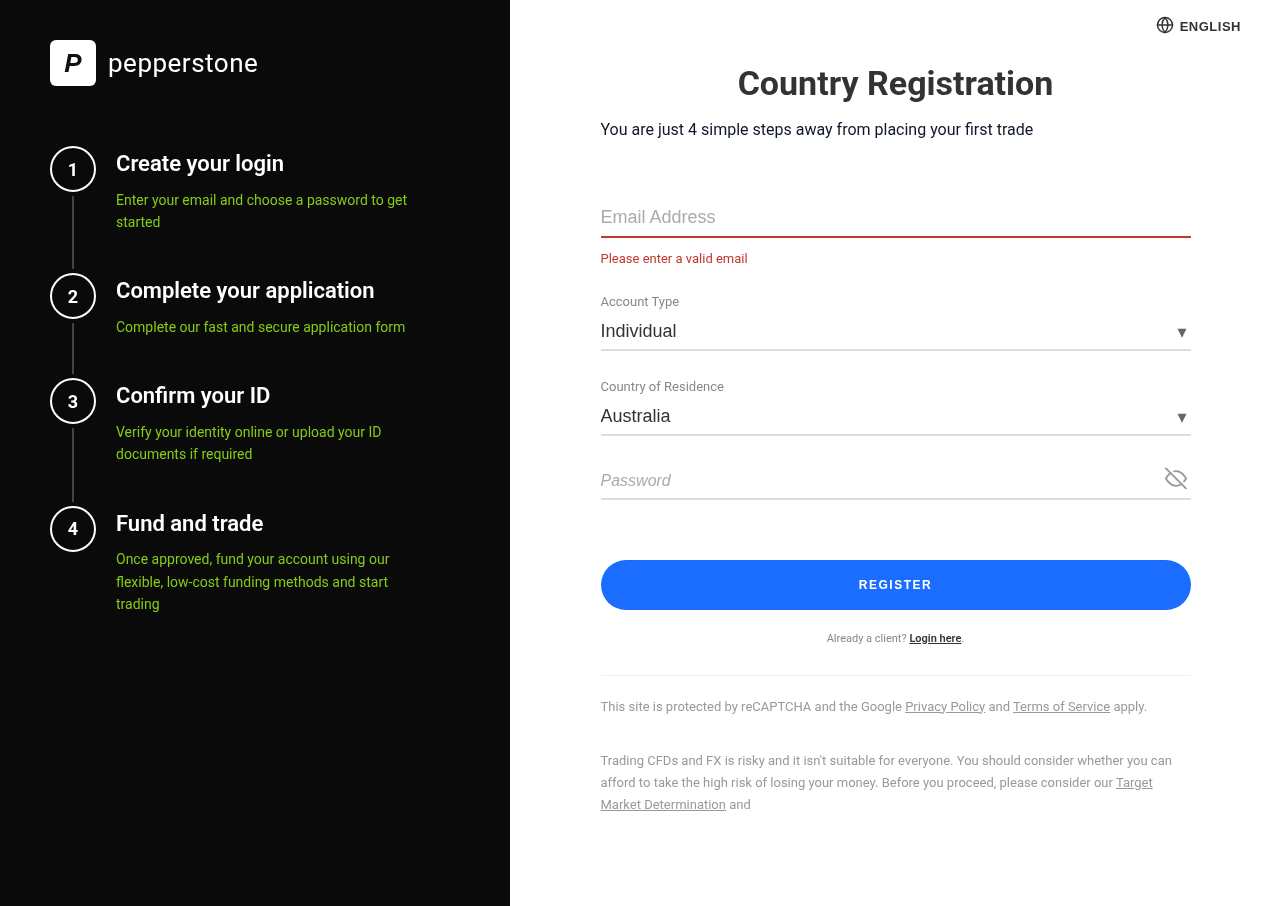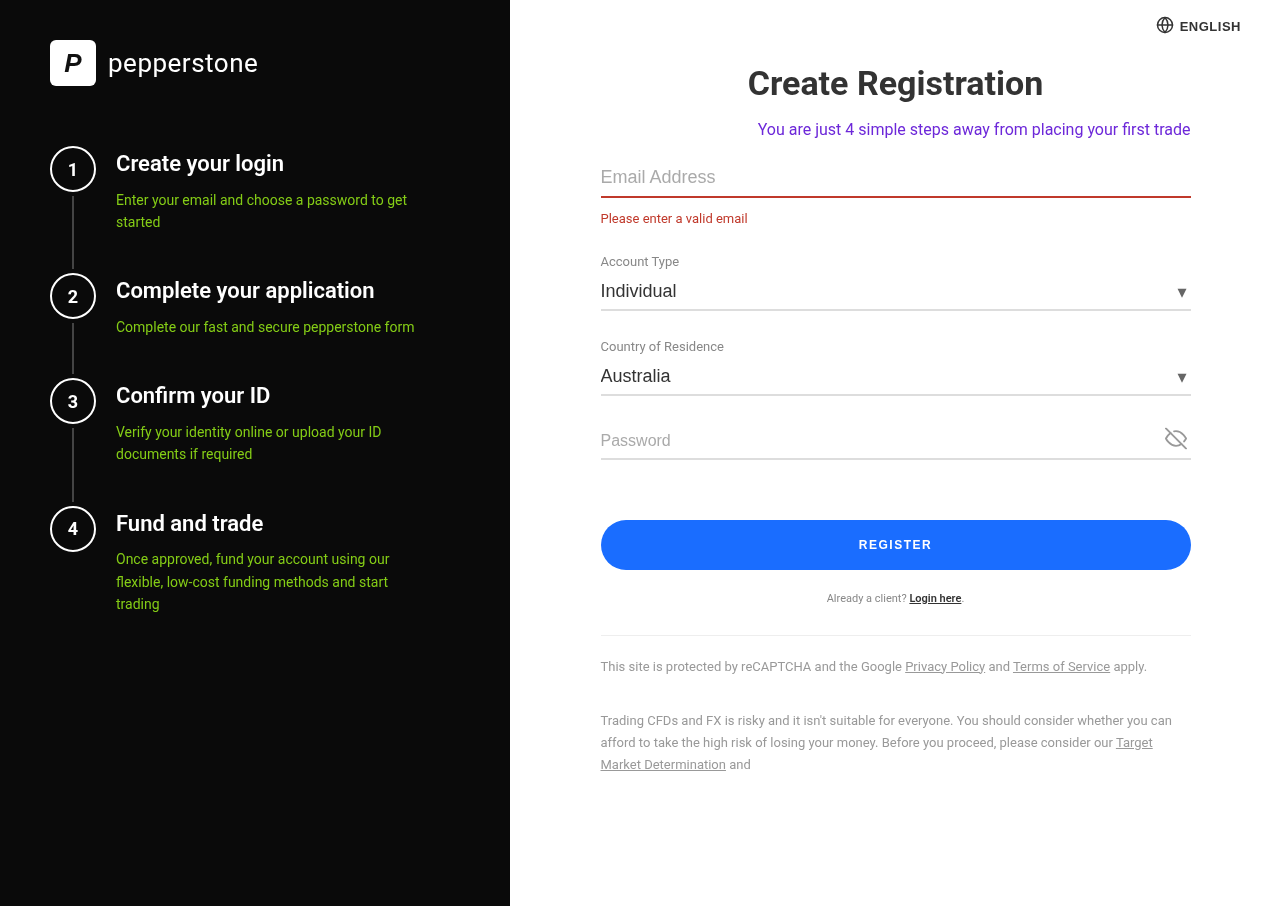--- a/index.html
+++ b/index.html
@@ -138,24 +138,24 @@
     .form-title {
       font-size: 34px;
       font-weight: 700;
       color: #333;
       text-align: center;
       margin-bottom: 14px;
     }
 
     .form-subtitle {
       font-size: 16px;
-      color: #6d28d9;
-      text-align: right;
+      color: #0f172a;
+      text-align: left;
       line-height: 1.6;
-      margin-bottom: 16px;
+      margin-bottom: 56px;
     }
 
     .field-group {
       margin-bottom: 28px;
     }
 
     .field-label {
       font-size: 13px;
       color: #888;
       margin-bottom: 4px;
@@ -225,20 +225,21 @@
     }
 
     .password-input {
       width: 100%;
       border: none;
       outline: none;
       font-size: 16px;
       padding: 8px 0;
       color: #333;
       background: transparent;
+      font-style: italic;
     }
 
     .password-input::placeholder {
       color: #aaa;
     }
 
     .eye-icon {
       position: absolute;
       right: 4px;
       top: 50%;
@@ -340,21 +341,21 @@
 
     <div class="step">
       <div class="step-left">
         <div class="step-circle">
           <span>2</span>
         </div>
         <div class="step-line"></div>
       </div>
       <div class="step-content">
         <div class="step-title">Complete your application</div>
-        <div class="step-desc">Complete our fast and secure pepperstone form</div>
+        <div class="step-desc">Complete our fast and secure application form</div>
       </div>
     </div>
 
     <div class="step">
       <div class="step-left">
         <div class="step-circle">
           <span>3</span>
         </div>
         <div class="step-line"></div>
       </div>
@@ -386,21 +387,21 @@
           <circle cx="12" cy="12" r="10"></circle>
           <line x1="2" y1="12" x2="22" y2="12"></line>
           <path d="M12 2a15.3 15.3 0 0 1 4 10 15.3 15.3 0 0 1-4 10 15.3 15.3 0 0 1-4-10 15.3 15.3 0 0 1 4-10z"></path>
         </svg>
       </span>
       <span>ENGLISH</span>
     </button>
   </div>
 
   <div class="form-container">
-    <h1 class="form-title">Create Registration</h1>
+    <h1 class="form-title">Country Registration</h1>
     <p class="form-subtitle">You are just 4 simple steps away from placing your first trade</p>
 
     
     <div class="field-group">
       <div class="input-wrapper error-border">
         <input type="email" class="text-input" style="color: rgb(192, 57, 43); font-size: 18px; font-weight: 500; caret-color: rgb(192, 57, 43);" placeholder="Email Address">
       </div>
       <span class="error-msg">Please enter a valid email</span>
     </div>
 

